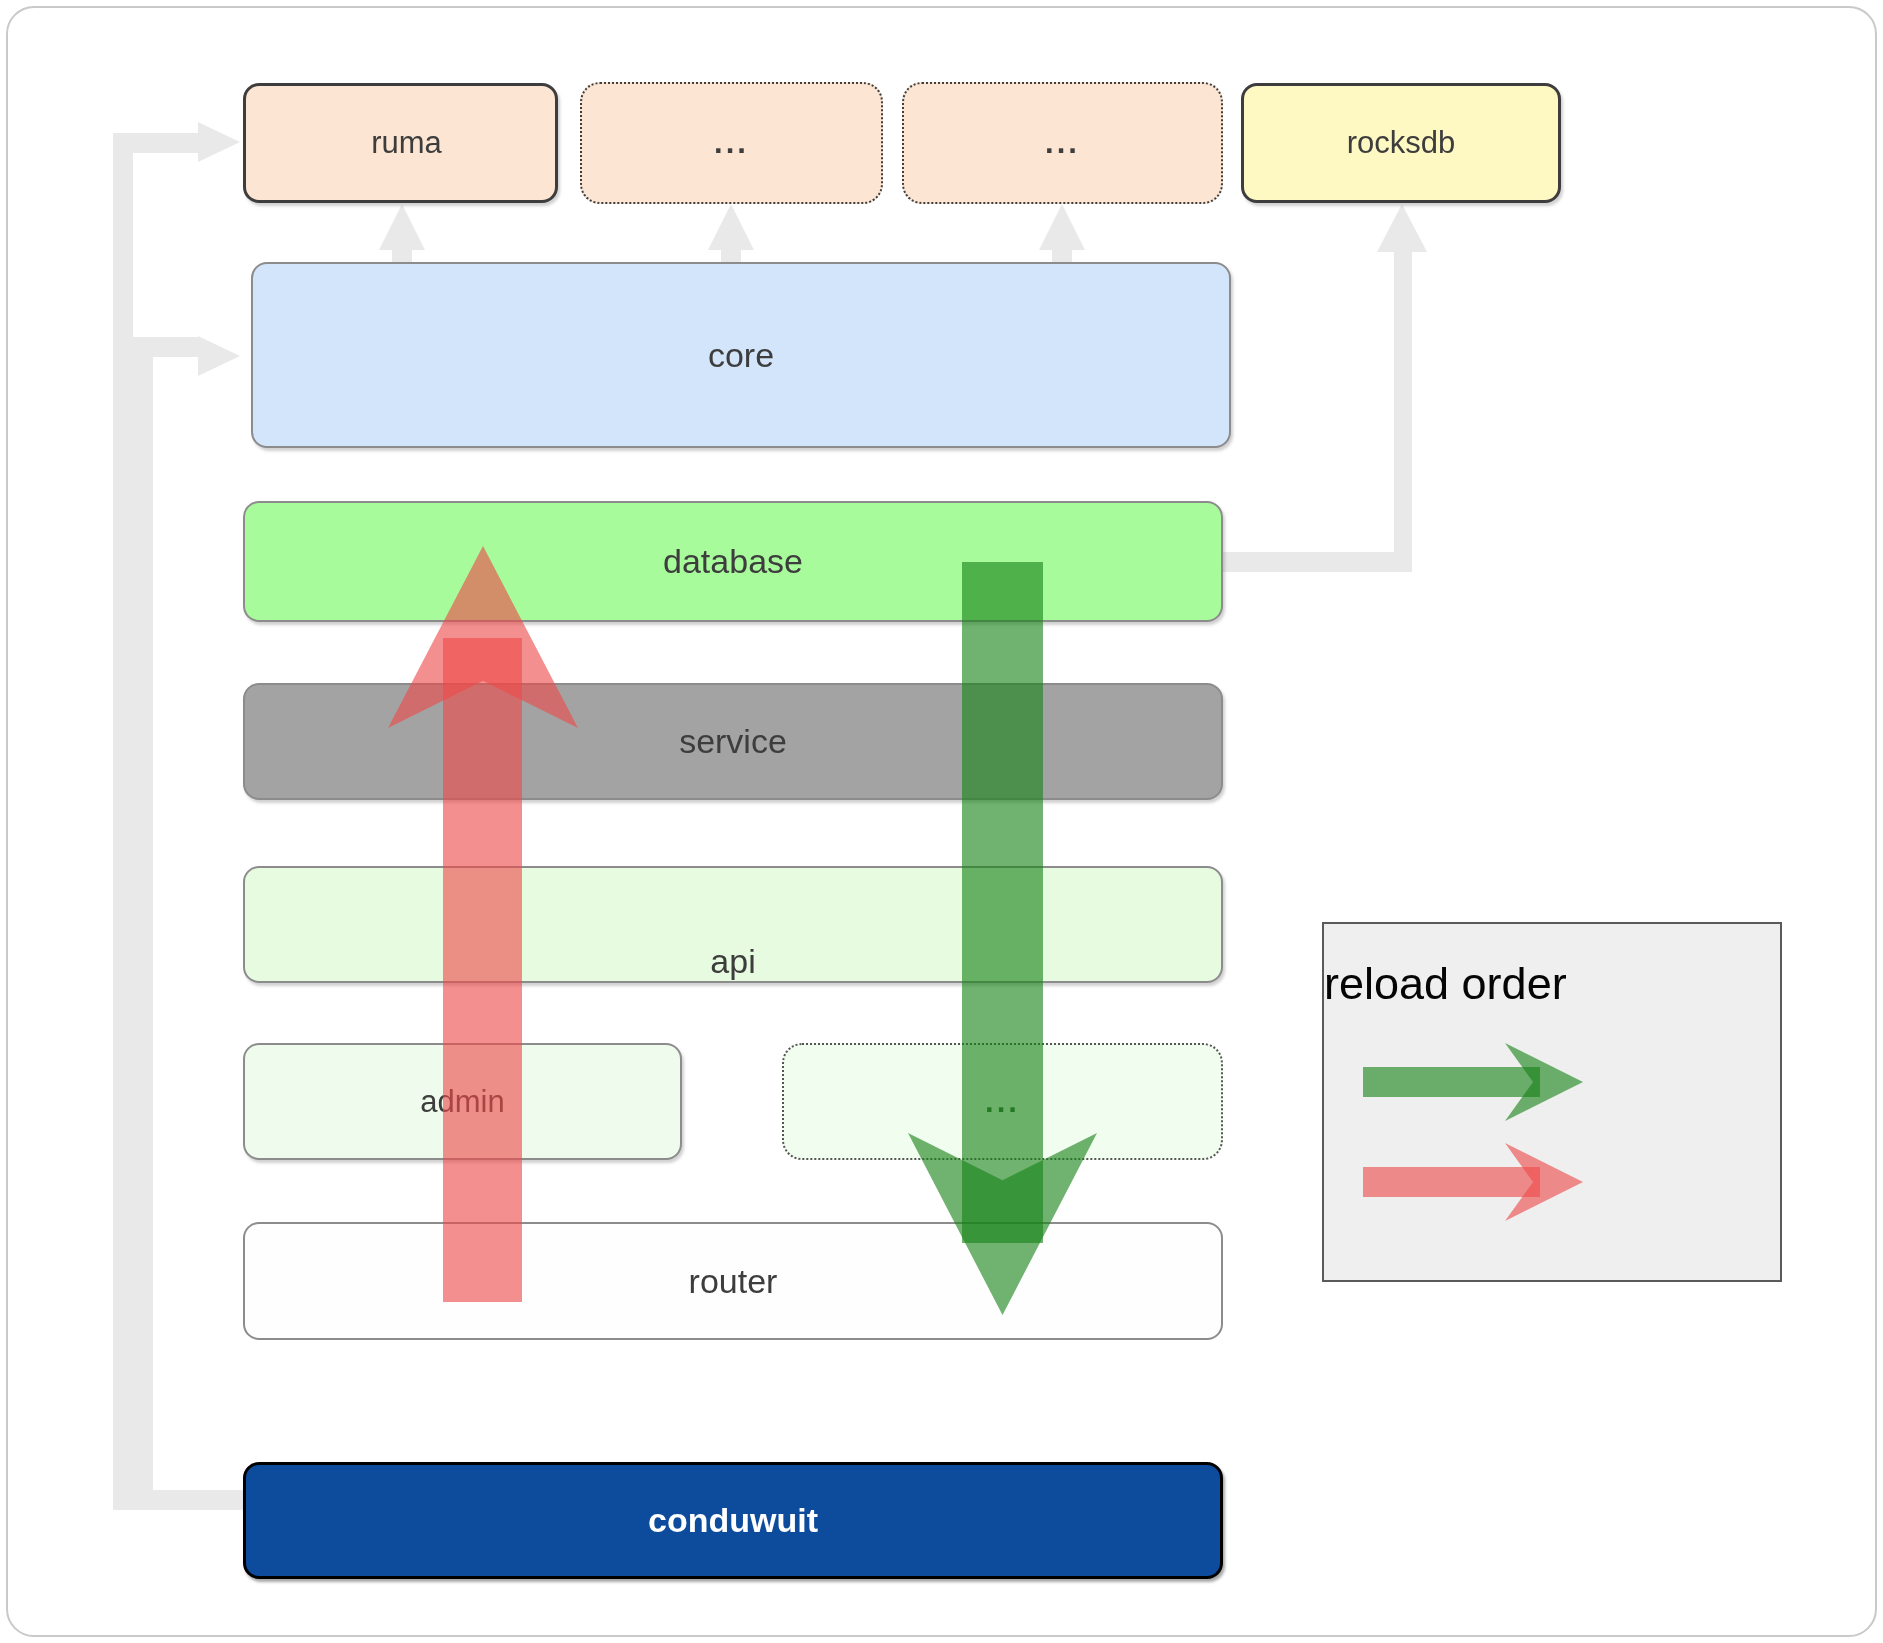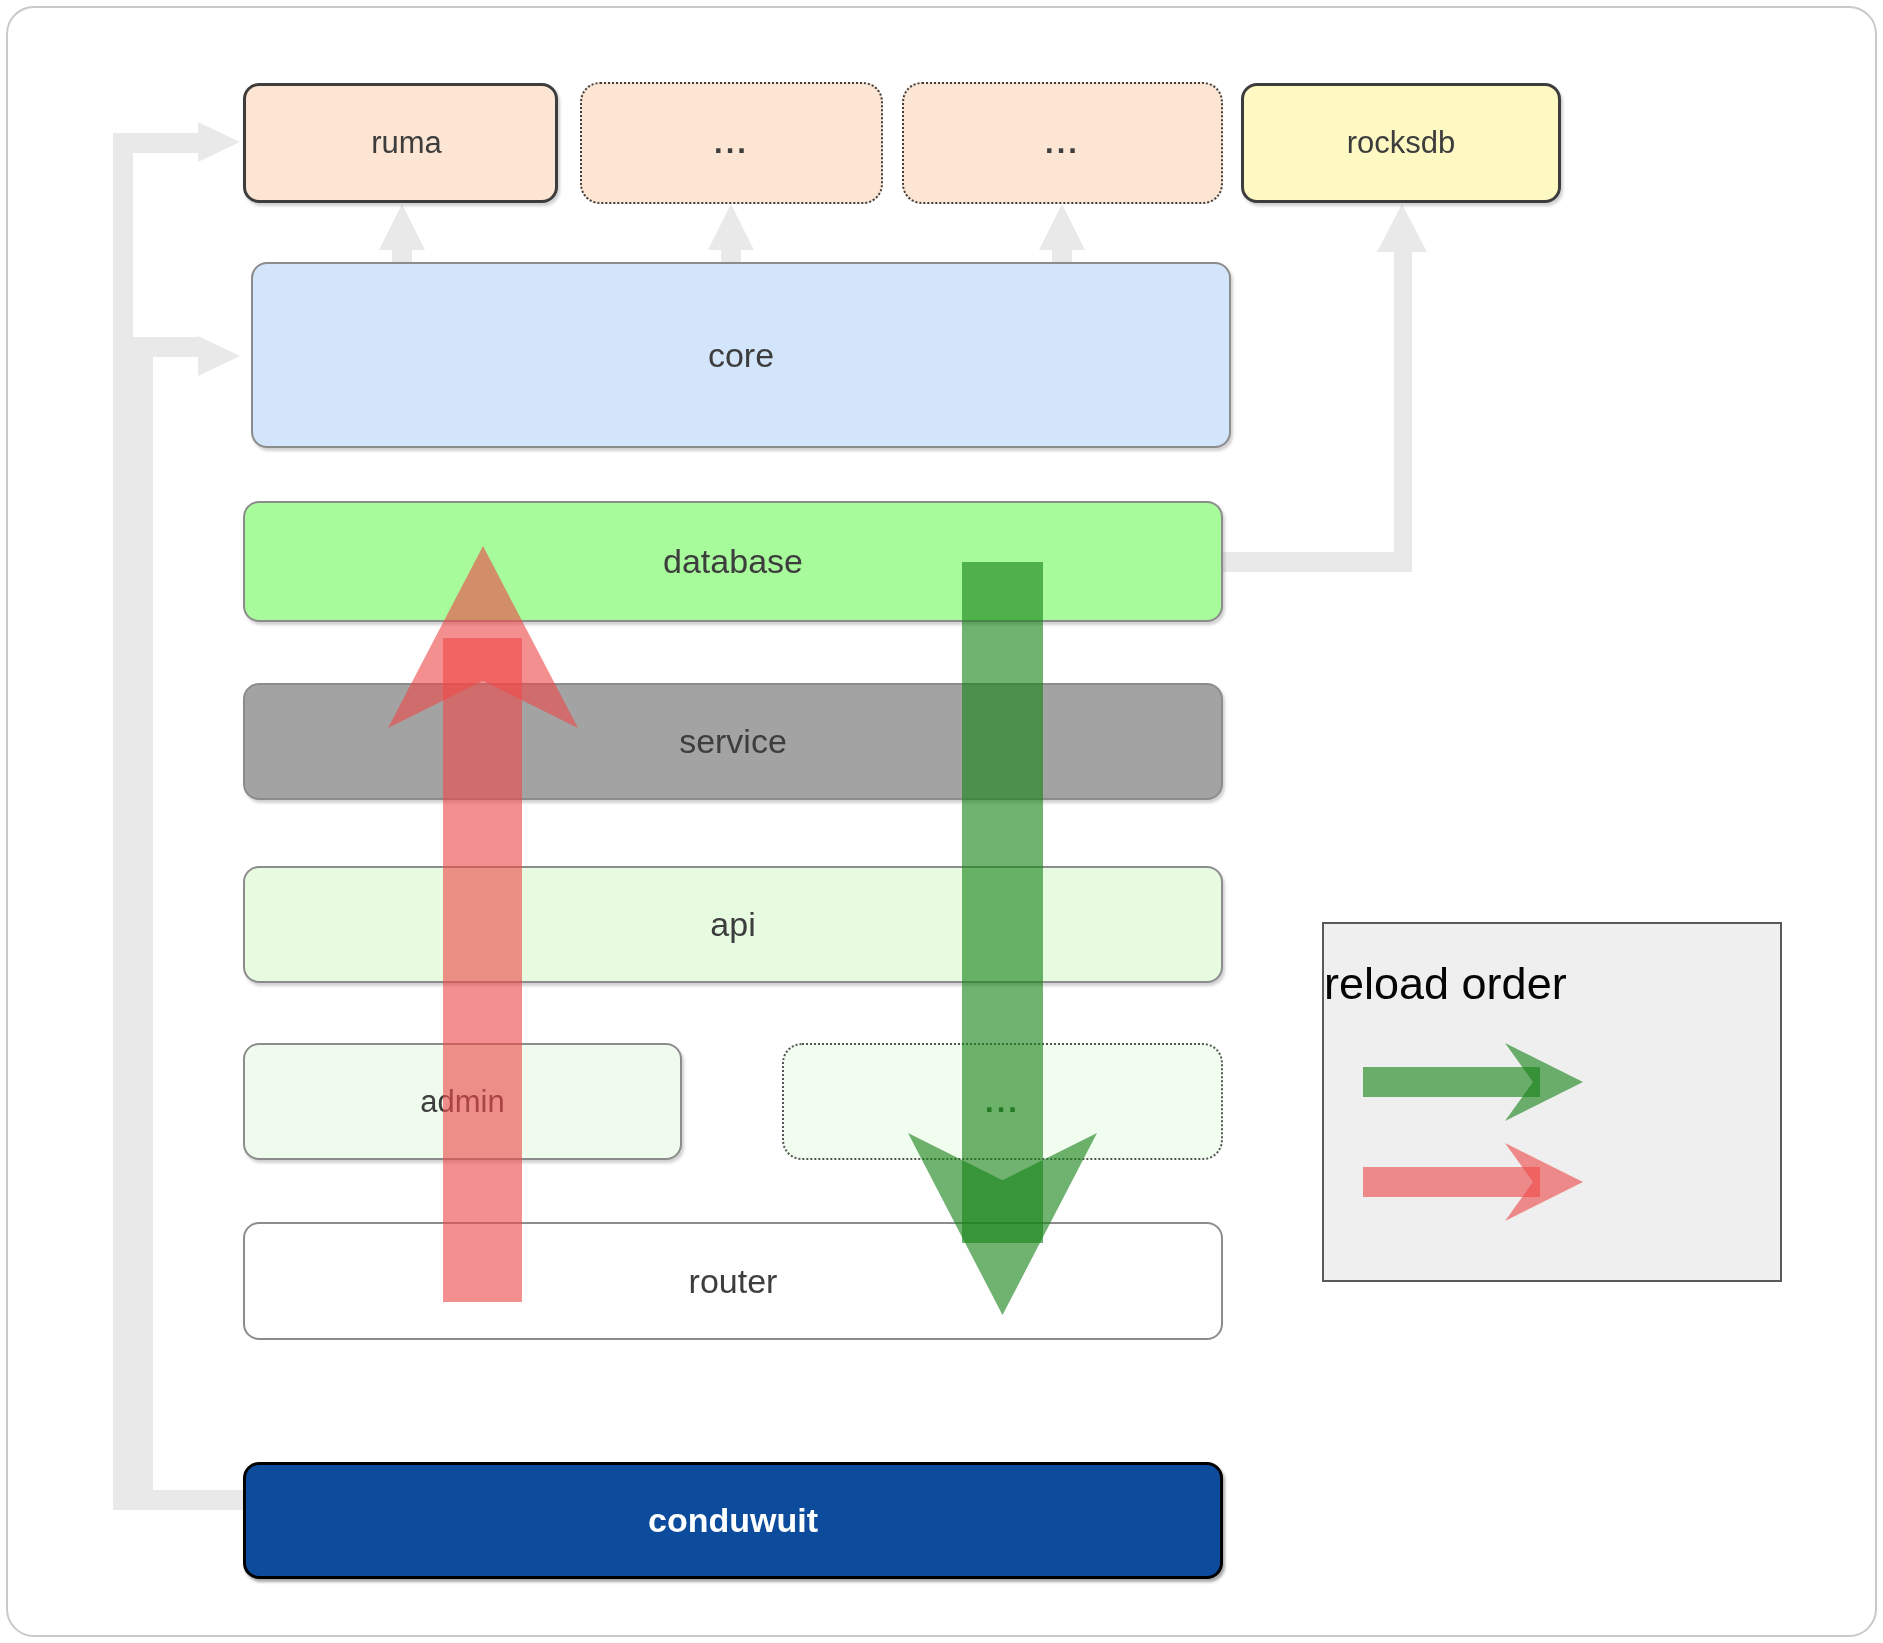--- a/index.html
+++ b/index.html
@@ -21,21 +21,21 @@
   .node.dotted{border:2.5px dotted #3f3f3f;box-shadow:none;border-radius:20px;}
   .node.dotted-light{border:2px dotted #555;box-shadow:none;border-radius:20px;}
 
   .n-ruma     {left:243px;top:83px;width:315px;height:120px;background:#fce5d3;padding-left:12px;}
   .n-dots1    {left:580px;top:82px;width:303px;height:122px;background:#fce5d3;letter-spacing:3px;font-weight:bold;}
   .n-dots2    {left:902px;top:82px;width:321px;height:122px;background:#fce5d3;letter-spacing:3px;font-weight:bold;}
   .n-rocksdb  {left:1241px;top:83px;width:320px;height:120px;background:#fef9c3;}
   .n-core     {left:243px;top:262px;width:980px;height:186px;background:#d2e5fa;font-size:34px;margin-left:8px;}
   .n-database {left:243px;top:501px;width:980px;height:121px;background:#a7fb9b;font-size:34px;}
   .n-service  {left:243px;top:683px;width:980px;height:117px;background:#a3a3a3;font-size:34px;}
-  .n-api      {left:243px;top:866px;width:980px;height:117px;background:#e6fbe0;font-size:34px;}
+  .n-api      {left:243px;top:866px;width:980px;height:117px;background:#e6fbe0;font-size:34px;align-items:flex-end;}
   .n-admin    {left:243px;top:1043px;width:439px;height:117px;background:#effbec;border-color:#7d7d7d;}
   .n-dots3    {left:782px;top:1043px;width:441px;height:117px;background:#f1fdee;letter-spacing:3px;font-weight:bold;color:#3a6b3a;}
   .n-router   {left:243px;top:1222px;width:980px;height:118px;background:#fefefe;border-color:#999;font-size:34px;box-shadow:none;}
   .n-conduwuit{left:243px;top:1462px;width:980px;height:117px;background:#0d4c9c;
                border:3px solid #000;color:#ffffff;font-weight:bold;font-size:34px;
                box-shadow:2px 3px 3px rgba(0,0,0,0.35);}
 
   
   .conn{position:absolute;background:#e9e9e9;z-index:0;}
   .conn-head{position:absolute;background:#e9e9e9;z-index:0;}

